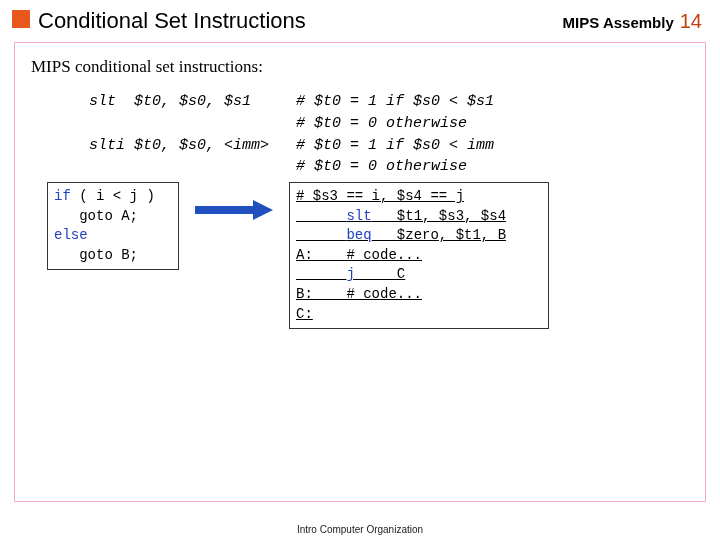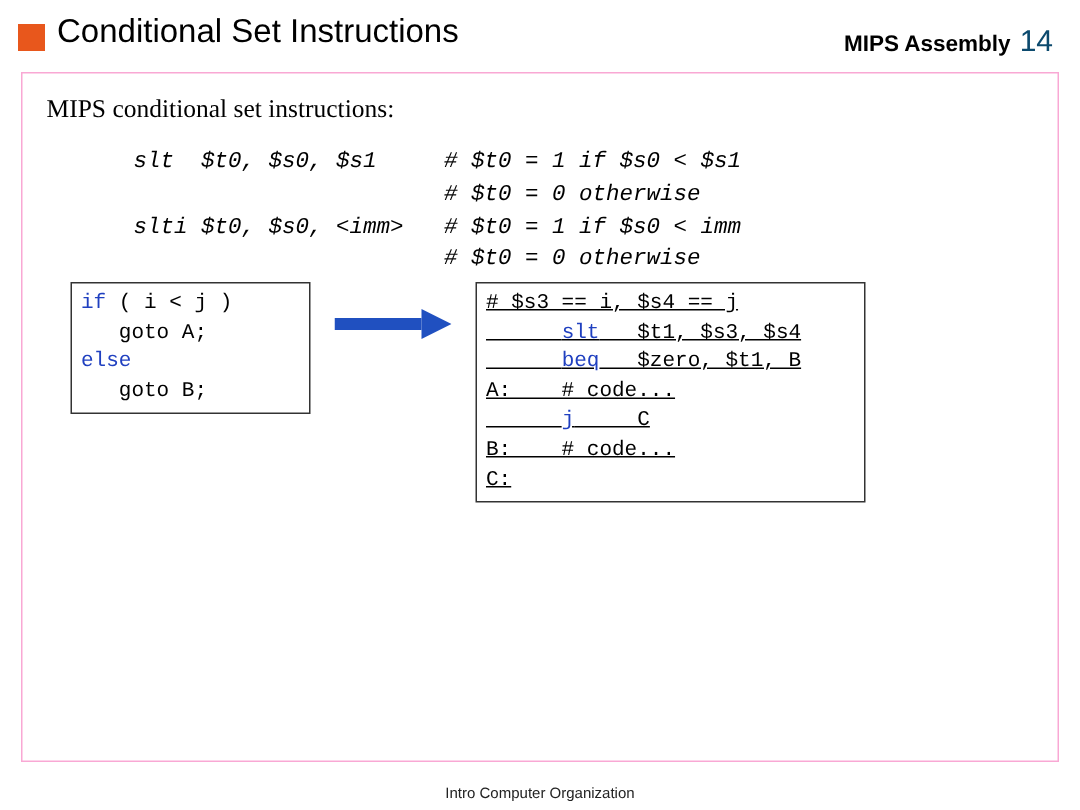--- a/index.html
+++ b/index.html
@@ -19,21 +19,21 @@
     padding: 0;
   }
   .header {
     display: flex;
     align-items: baseline;
     padding: 8px 18px 6px 12px;
     justify-content: space-between;
   }
   .title-group {
     display: flex;
-    align-items: flex-end;
+    align-items: flex-start;
     gap: 8px;
   }
   .orange-box {
     width: 18px;
     height: 18px;
     background: #e8571c;
     display: inline-block;
     margin-top: 2px;
   }
   .title {
@@ -50,21 +50,21 @@
   }
   .subsection {
     font-family: Arial, Helvetica, sans-serif;
     font-size: 15px;
     font-weight: bold;
     color: #000;
   }
   .page-num {
     font-family: Arial, Helvetica, sans-serif;
     font-size: 20px;
-    color: #0c4a6e;
+    color: #c2410c;
   }
   .frame {
     margin: 2px 14px 0 14px;
     border: 1px solid #f9a8d4;
     height: 460px;
     padding: 10px 16px 10px 16px;
     position: relative;
   }
   .subhead {
     font-size: 17px;
@@ -90,21 +90,21 @@
   }
   .codebox {
     border: 1px solid #333;
     padding: 4px 6px;
     font-family: 'Courier New', Courier, monospace;
     font-size: 14px;
     white-space: pre;
     line-height: 1.4;
   }
   .codebox.left {
-    width: 160px;
+    width: 132px;
     margin-left: 16px;
   }
   .codebox.right {
     width: 260px;
     text-decoration: underline;
   }
   .b { color: #2040c0; }
   .footer {
     position: absolute;
     bottom: 5px;

